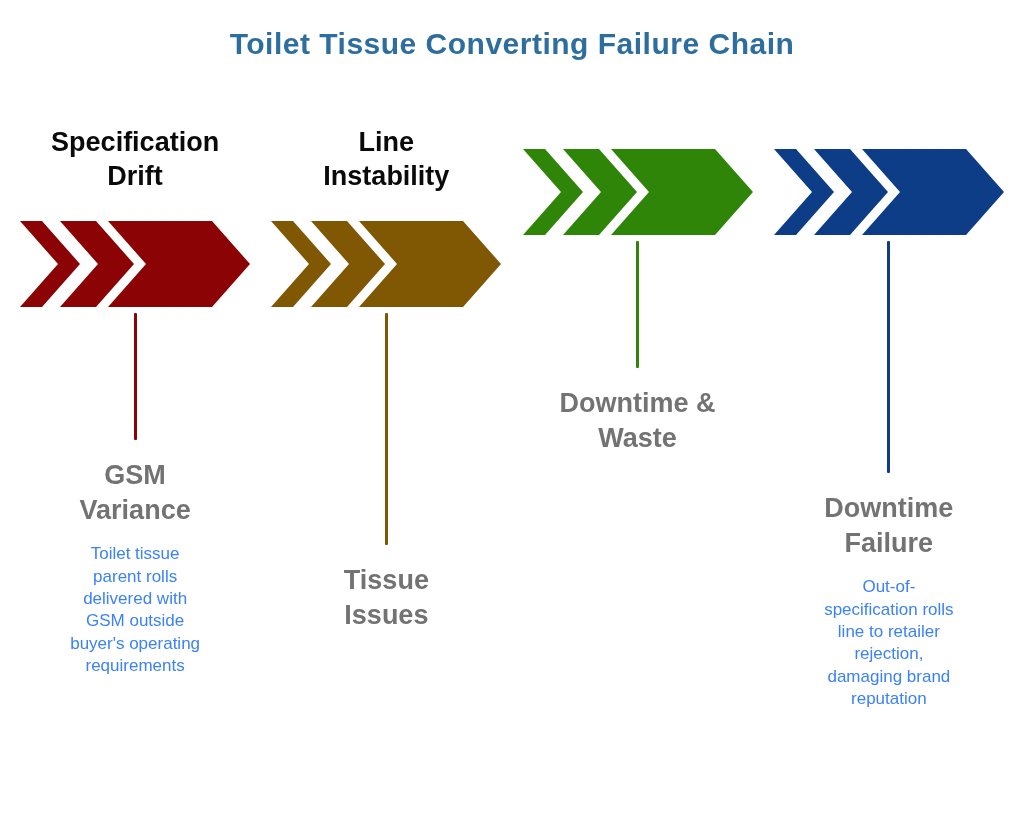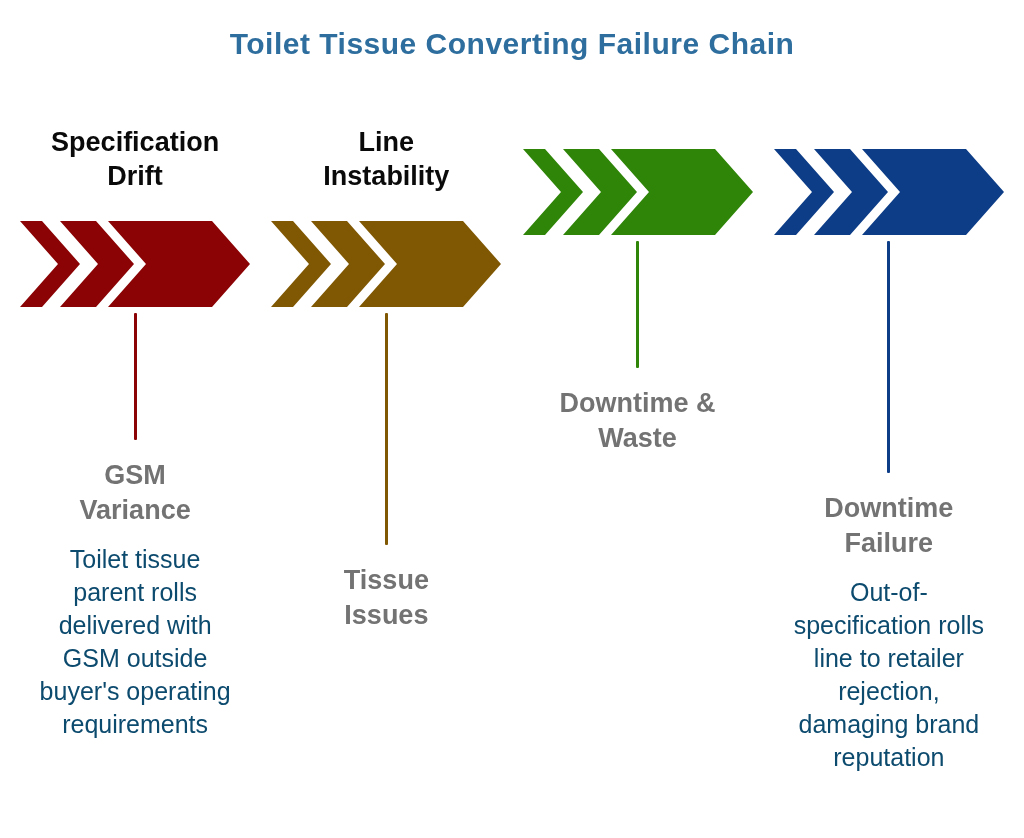--- a/index.html
+++ b/index.html
@@ -58,23 +58,23 @@
     margin-top: 18px;
     font-size: 27px;
     font-weight: 800;
     line-height: 1.28;
     color: #737373;
     text-align: center;
     white-space: pre-line;
   }
   .effect-desc {
     margin-top: 16px;
-    font-size: 25px;
+    font-size: 17px;
     line-height: 1.32;
-    color: #0c4a6e;
+    color: #3b82f6;
     text-align: center;
     white-space: pre-line;
   }
 </style>
 </head>
 <body>
 
 <h1 class="page-title">Toilet Tissue Converting Failure Chain</h1>
 
 <div class="chain">

